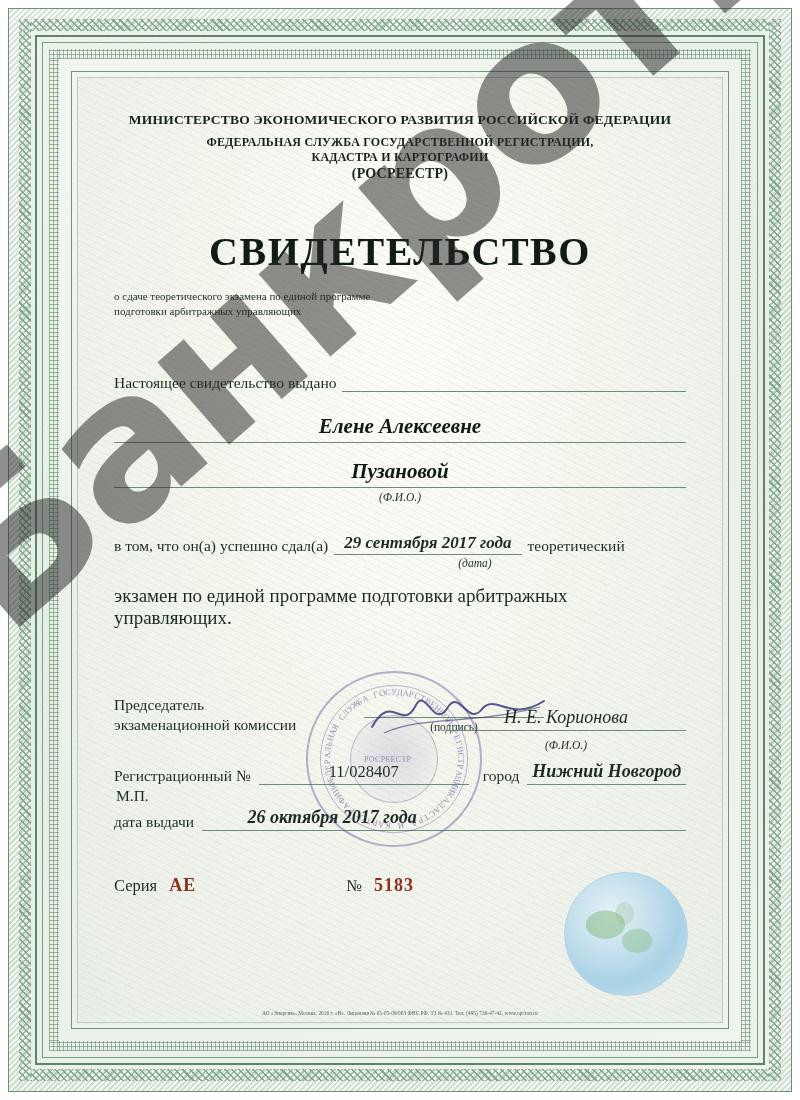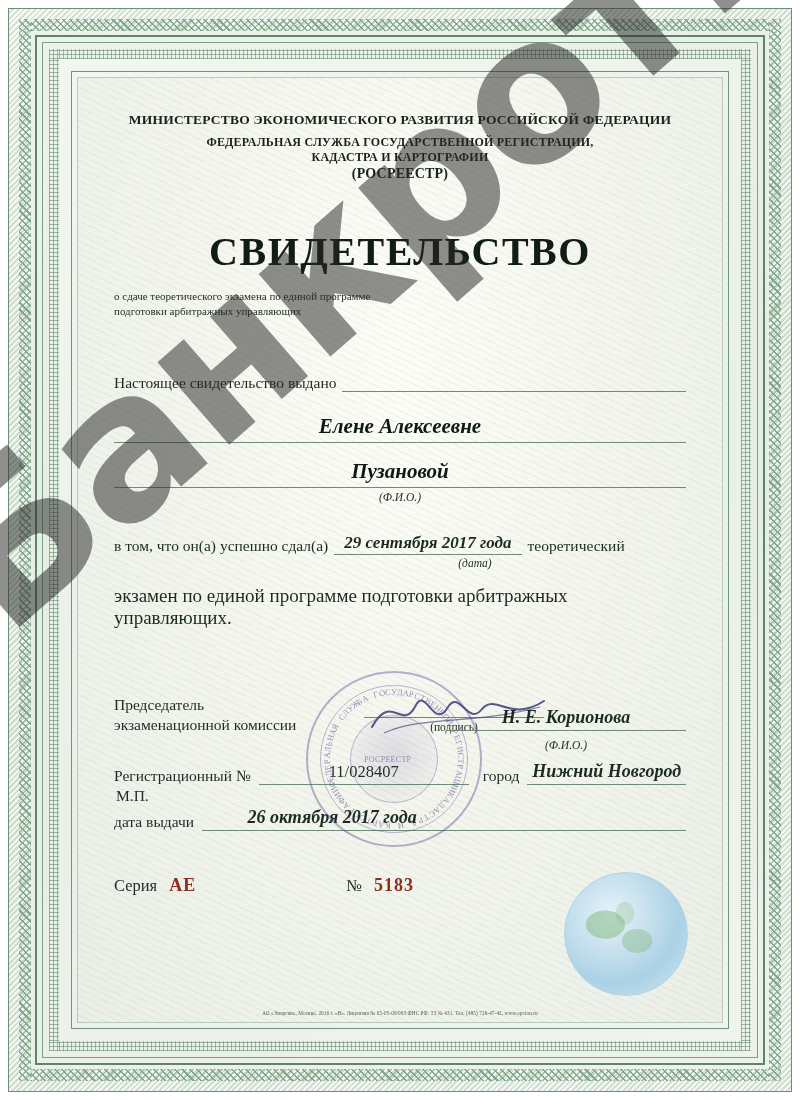--- a/index.html
+++ b/index.html
@@ -232,21 +232,21 @@
     text-align: center;
     font-size: 11.5px;
   }
   .sign-name {
     position: absolute;
     right: 0; top: 12px;
     width: 240px;
     text-align: center;
     border-bottom: 1px solid #6f8a77;
     font-size: 18px;
-    font-weight: bold;
+    font-weight: normal;
     font-style: italic;
     padding-bottom: 2px;
   }
   .sign-name-hint {
     position: absolute;
     right: 0; top: 44px;
     width: 240px;
     text-align: center;
     font-size: 11.5px;
     font-style: italic;

